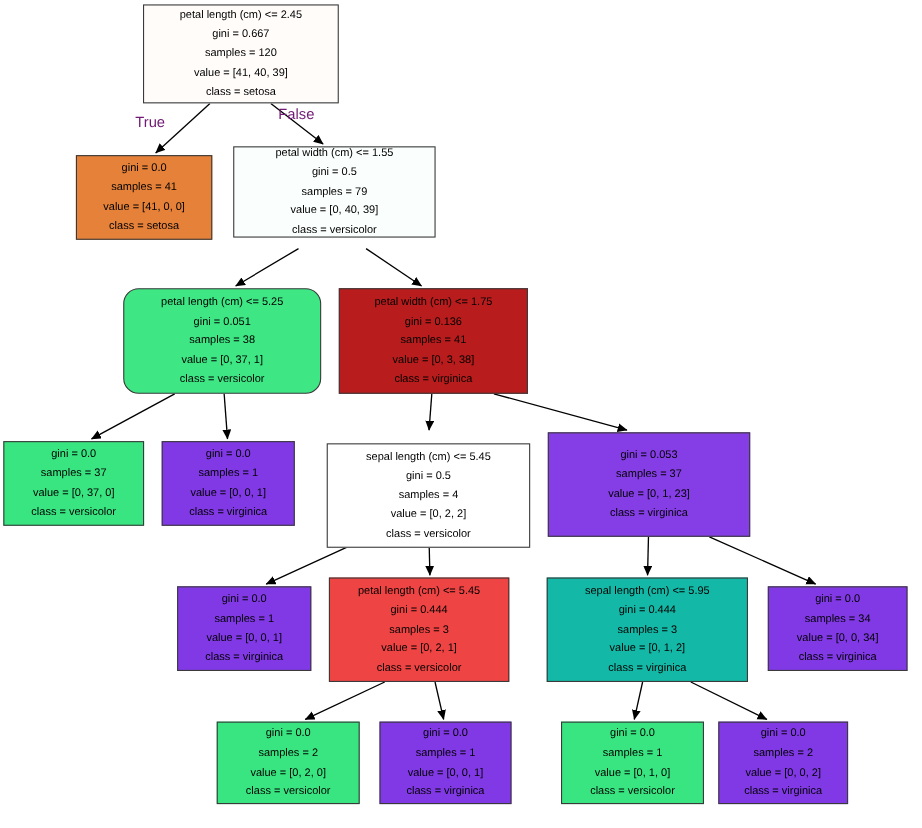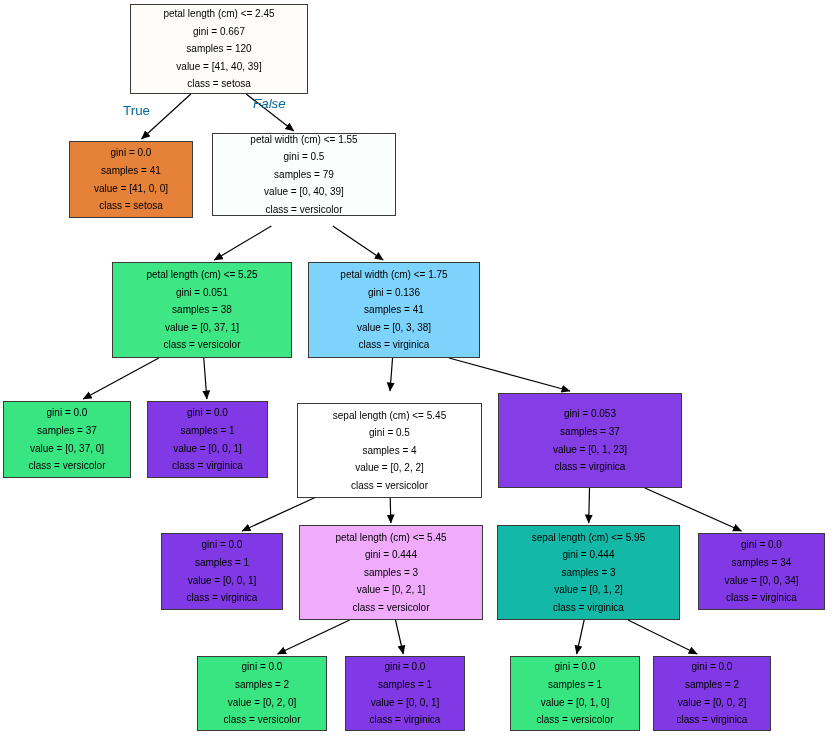--- a/index.html
+++ b/index.html
@@ -37,21 +37,21 @@
     white-space: nowrap;
     text-align: center;
   }
   .node-line {
     display: block;
   }
   .edge-label {
     position: absolute;
     font-size: 13.4px;
     line-height: 15px;
-    color: #0369a1;
+    color: #701a75;
   }
 </style>
 </head>
 <body>
 
 <div id="tree-canvas">
   <svg id="edges-svg" xmlns="http://www.w3.org/2000/svg">
     <defs>
       <marker id="arrowhead" markerUnits="userSpaceOnUse" markerWidth="12" markerHeight="10" refX="8.5" refY="4" orient="auto">
         <path d="M0,0 L9,4 L0,8 Z" fill="#000000"></path>
@@ -91,28 +91,28 @@
         <span class="node-line">value = [41, 0, 0]</span>
         <span class="node-line">class = setosa</span>
       </div>
       <div class="node" style="left: 212px; top: 133px; width: 184px; height: 83px; background: rgb(250, 254, 252);">
         <span class="node-line">petal width (cm) &lt;= 1.55</span>
         <span class="node-line">gini = 0.5</span>
         <span class="node-line">samples = 79</span>
         <span class="node-line">value = [0, 40, 39]</span>
         <span class="node-line">class = versicolor</span>
       </div>
-      <div class="node" style="left: 112px; top: 262px; width: 180px; height: 96px; background: rgb(62, 230, 132);">
+      <div class="node" style="left: 112px; top: 262px; width: 180px; height: 96px; background: rgb(62, 230, 132); border-radius: 14px;">
         <span class="node-line">petal length (cm) &lt;= 5.25</span>
         <span class="node-line">gini = 0.051</span>
         <span class="node-line">samples = 38</span>
         <span class="node-line">value = [0, 37, 1]</span>
         <span class="node-line">class = versicolor</span>
       </div>
-      <div class="node" style="left: 308px; top: 262px; width: 172px; height: 96px; background: #7dd3fc;">
+      <div class="node" style="left: 308px; top: 262px; width: 172px; height: 96px; background: #b91c1c;">
         <span class="node-line">petal width (cm) &lt;= 1.75</span>
         <span class="node-line">gini = 0.136</span>
         <span class="node-line">samples = 41</span>
         <span class="node-line">value = [0, 3, 38]</span>
         <span class="node-line">class = virginica</span>
       </div>
       <div class="node" style="left: 3px; top: 401px; width: 128px; height: 77px; background: rgb(57, 229, 129);">
         <span class="node-line">gini = 0.0</span>
         <span class="node-line">samples = 37</span>
         <span class="node-line">value = [0, 37, 0]</span>
@@ -136,21 +136,21 @@
         <span class="node-line">samples = 37</span>
         <span class="node-line">value = [0, 1, 23]</span>
         <span class="node-line">class = virginica</span>
       </div>
       <div class="node" style="left: 161px; top: 533px; width: 122px; height: 77px; background: rgb(129, 57, 229);">
         <span class="node-line">gini = 0.0</span>
         <span class="node-line">samples = 1</span>
         <span class="node-line">value = [0, 0, 1]</span>
         <span class="node-line">class = virginica</span>
       </div>
-      <div class="node" style="left: 299px; top: 525px; width: 184px; height: 95px; background: #f0abfc;">
+      <div class="node" style="left: 299px; top: 525px; width: 164px; height: 95px; background: #ef4444;">
         <span class="node-line">petal length (cm) &lt;= 5.45</span>
         <span class="node-line">gini = 0.444</span>
         <span class="node-line">samples = 3</span>
         <span class="node-line">value = [0, 2, 1]</span>
         <span class="node-line">class = versicolor</span>
       </div>
       <div class="node" style="left: 497px; top: 525px; width: 183px; height: 95px; background: #14b8a6;">
         <span class="node-line">sepal length (cm) &lt;= 5.95</span>
         <span class="node-line">gini = 0.444</span>
         <span class="node-line">samples = 3</span>
@@ -183,14 +183,14 @@
       </div>
       <div class="node" style="left: 653px; top: 656px; width: 118px; height: 75px; background: rgb(129, 57, 229);">
         <span class="node-line">gini = 0.0</span>
         <span class="node-line">samples = 2</span>
         <span class="node-line">value = [0, 0, 2]</span>
         <span class="node-line">class = virginica</span>
       </div>
     </div>
 
   <div class="edge-label" id="label-true" style="left: 123px; top: 103px;">True</div>
-  <div class="edge-label" id="label-false" style="left: 253px; top: 96px; font-style: italic;">False</div>
+  <div class="edge-label" id="label-false" style="left: 253px; top: 96px;">False</div>
 </div>
 
 </body></html>

